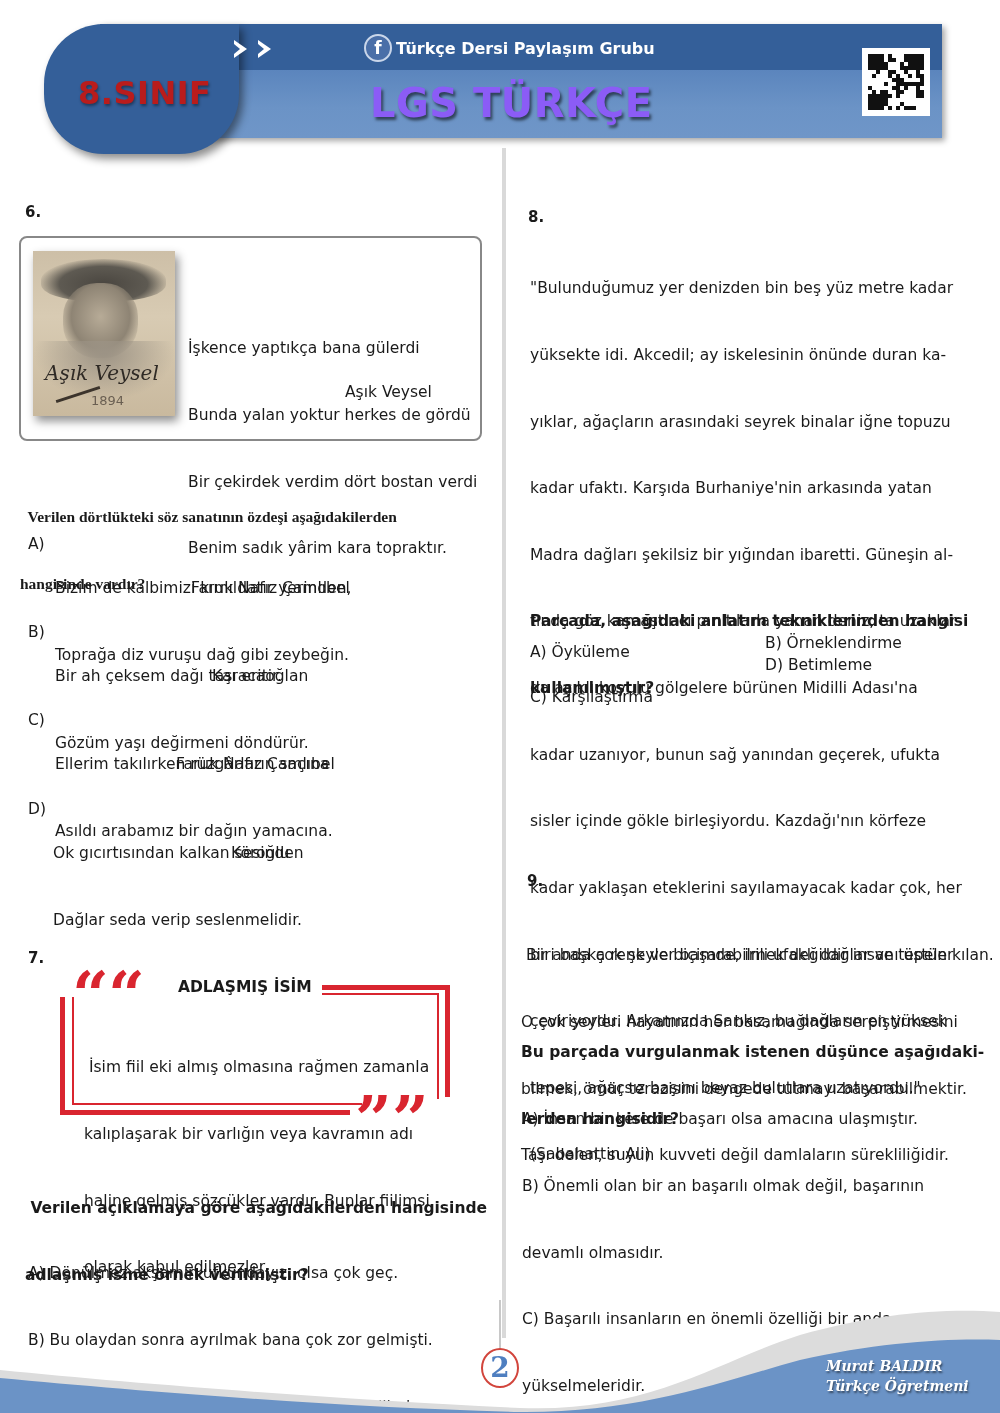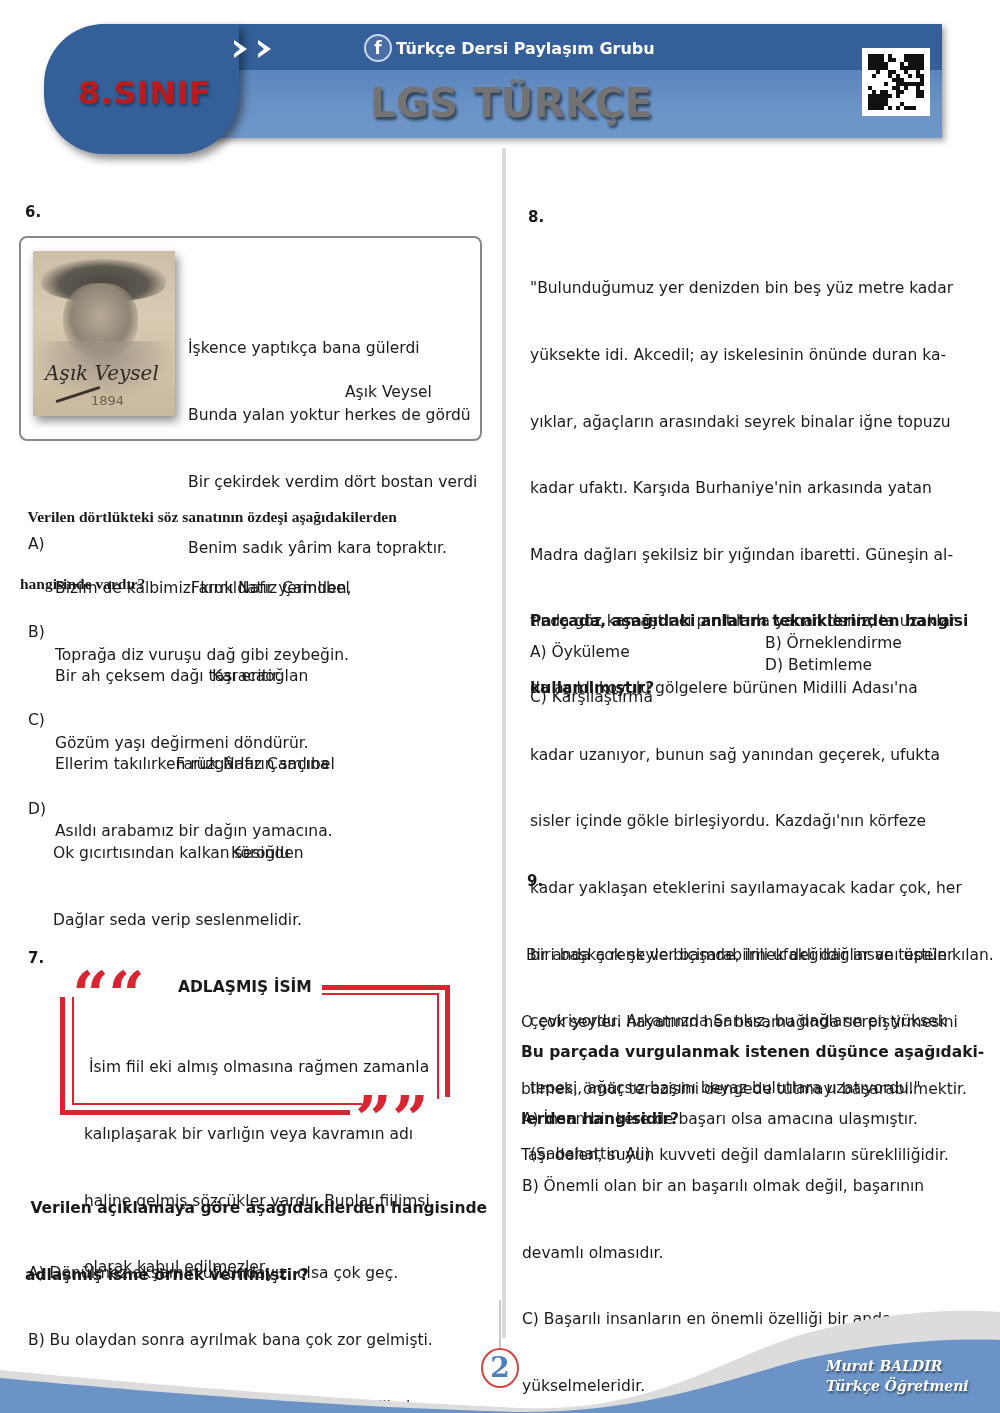--- a/index.html
+++ b/index.html
@@ -42,21 +42,21 @@
   .fb-group { position: absolute; left: 364px; top: 34px; display: flex; align-items: center; gap: 4px; }
   .fb-icon {
     width: 28px; height: 28px; border-radius: 50%;
     background: #4a6fa8; border: 2px solid #c9d6ea;
     color: #ffffff; font-weight: bold; font-size: 17px; line-height: 24px; text-align: center;
     font-family: "DejaVu Sans", sans-serif;
   }
   .fb-text { color: #ffffff; font-size: 16px; font-weight: bold; }
   .main-title {
     position: absolute; left: 370px; top: 80px; font-size: 40px; font-weight: bold;
-    color: #737373; letter-spacing: 0.5px;
+    color: #8b5cf6; letter-spacing: 0.5px;
     text-shadow: 2px 3px 3px rgba(0,0,0,0.55);
   }
   .qr {
     position: absolute; left: 862px; top: 48px; width: 68px; height: 68px; background: #ffffff;
     padding: 6px;
   }
   .qr-grid { width: 56px; height: 56px; display: grid; grid-template-columns: repeat(14, 4px); grid-template-rows: repeat(14, 4px); }
   .qr-grid span { width: 4px; height: 4px; }
   .qr-grid .b { background: #111; }
 

